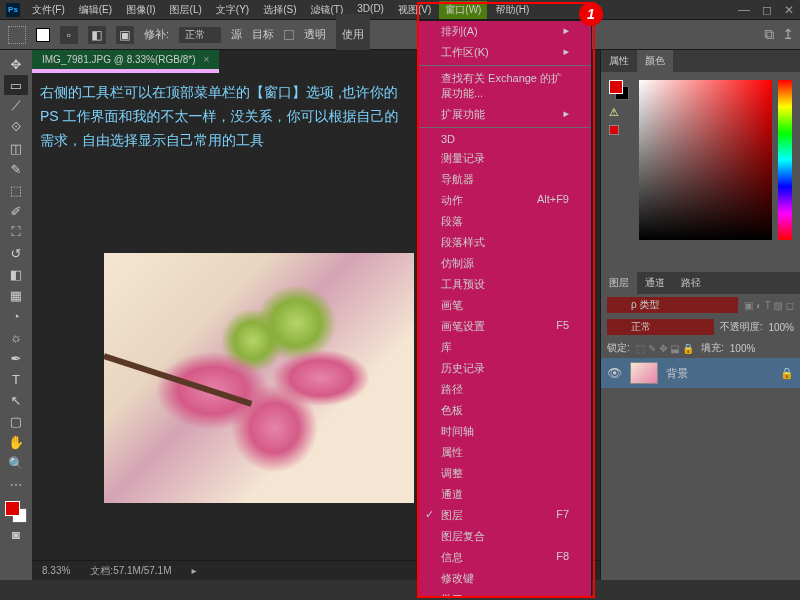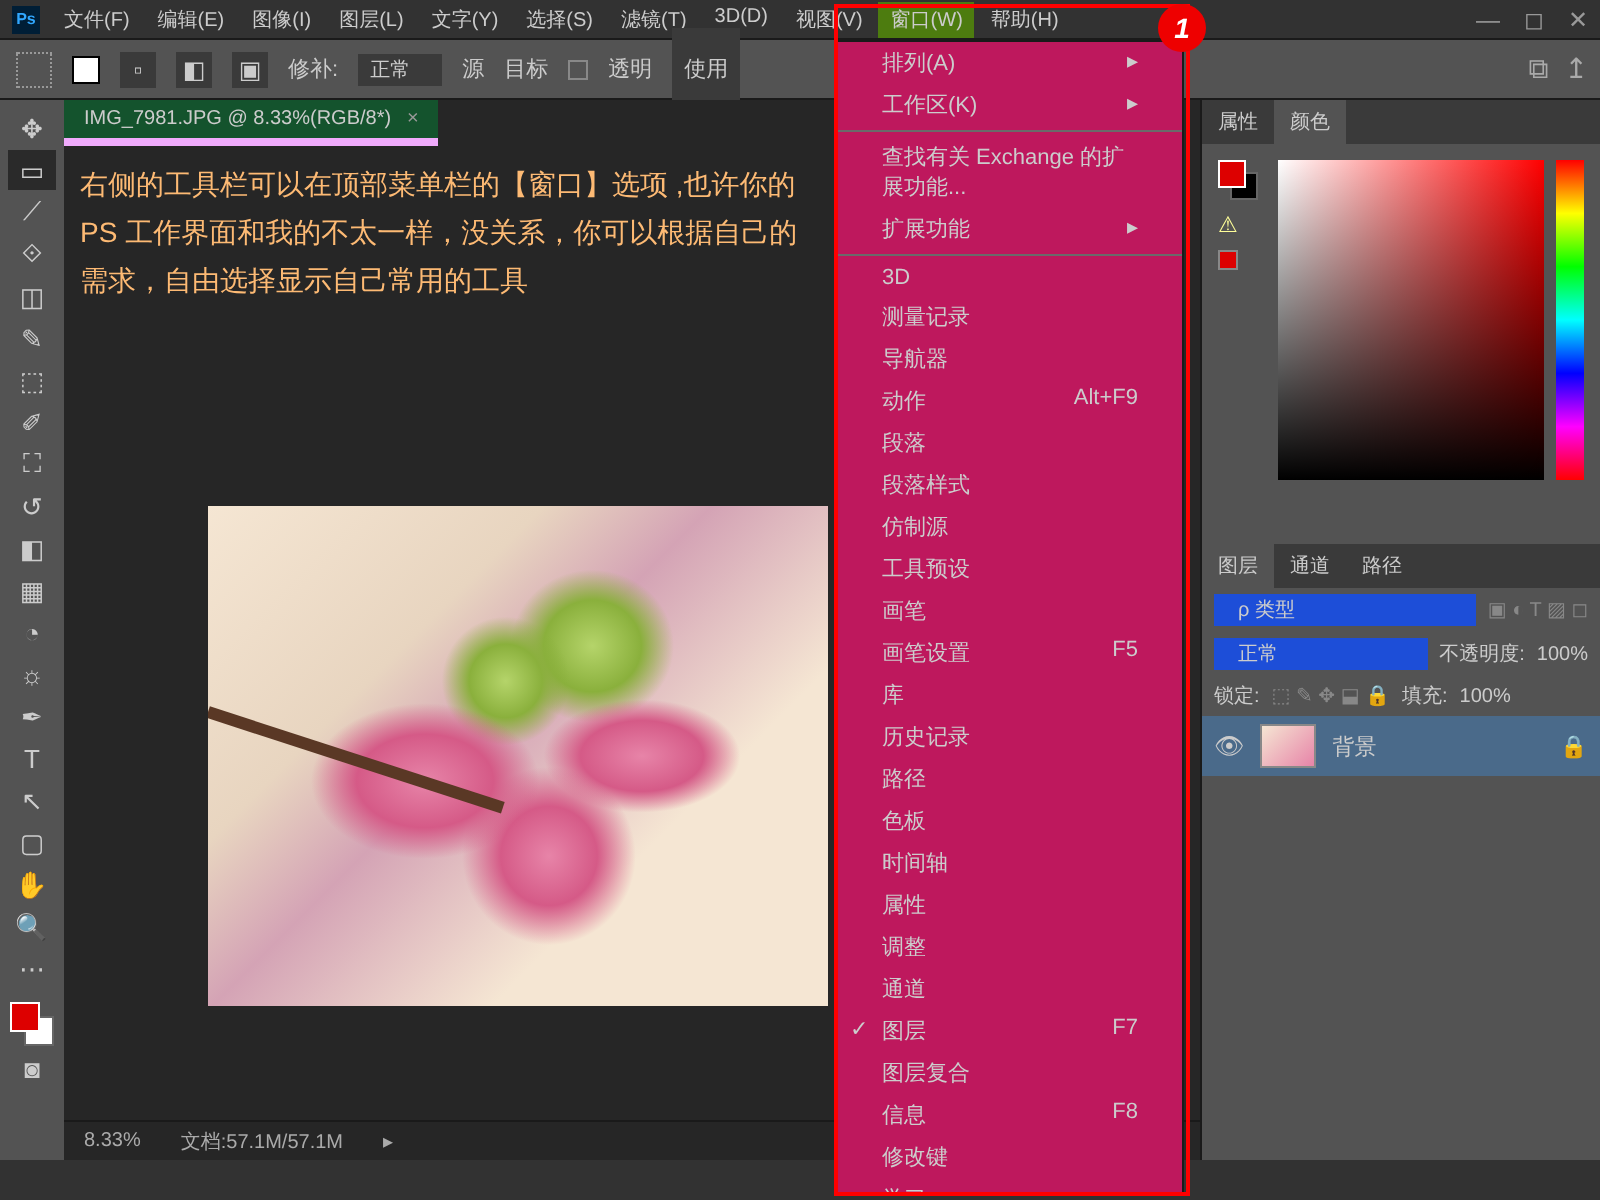--- a/index.html
+++ b/index.html
@@ -20,41 +20,41 @@
 .toolbar{width:32px;background:#535353;display:flex;flex-direction:column;align-items:center;padding:4px 0;gap:1px}
 .tool{width:24px;height:20px;display:flex;align-items:center;justify-content:center;color:#ccc;font-size:13px}
 .tool.sel{background:#2a2a2a}
 .tool-swatch{width:22px;height:22px;position:relative;margin-top:6px}
 .tool-swatch .fg{width:15px;height:15px;background:#d00;border:1px solid #fff;position:absolute;top:0;left:0}
 .tool-swatch .bg{width:15px;height:15px;background:#fff;border:1px solid #666;position:absolute;bottom:0;right:0}
 .canvas-area{flex:1;background:#262626;display:flex;flex-direction:column;position:relative}
 .tab{background:#14532d;padding:4px 10px;font-size:10px;width:fit-content;border-bottom:4px solid #f0abfc;position:relative}
 .tab .x{margin-left:8px;color:#999}
 .canvas-body{flex:1;position:relative;background:#262626}
-.annot{position:absolute;top:8px;left:8px;color:#fdba74;font-size:14px;line-height:1.7;z-index:2;max-width:360px}
+.annot{position:absolute;top:8px;left:8px;color:#7dd3fc;font-size:14px;line-height:1.7;z-index:2;max-width:360px}
 .photo{position:absolute;top:180px;left:72px;width:310px;height:250px;background:linear-gradient(135deg,#f5e6d3 0%,#e8d5c0 30%,#d4a3b5 45%,#f5e6d3 70%);overflow:hidden}
 .photo::before{content:"";position:absolute;width:100%;height:100%;background:radial-gradient(ellipse at 35% 55%,#e784a8 0%,#d55a87 12%,transparent 20%),radial-gradient(ellipse at 55% 70%,#e784a8 0%,#d55a87 10%,transparent 18%),radial-gradient(ellipse at 70% 50%,#e784a8 0%,#d55a87 10%,transparent 16%),radial-gradient(ellipse at 48% 35%,#b5d46a 0%,#8ab03c 8%,transparent 14%),radial-gradient(ellipse at 62% 28%,#b5d46a 0%,#8ab03c 9%,transparent 15%)}
 .branch{position:absolute;top:40%;left:0;width:50%;height:6px;background:#5a3825;transform:rotate(18deg);transform-origin:left}
 .status{height:20px;background:#262626;display:flex;align-items:center;padding:0 10px;gap:20px;font-size:10px;color:#aaa;border-top:1px solid #1a1a1a}
 .rightpanel{width:200px;background:#535353;display:flex;flex-direction:column;border-left:1px solid #1a1a1a}
 .panel-tabs{display:flex;background:#3a3a3a;font-size:10px}
 .panel-tabs span{padding:4px 8px}
 .panel-tabs span.act{background:#535353}
 .colorpanel{height:200px;padding:8px;display:flex;gap:6px}
 .cp-left{display:flex;flex-direction:column;gap:6px;width:24px}
 .cp-sw{width:20px;height:20px;position:relative}
 .cp-sw .a{width:14px;height:14px;background:#d00;border:1px solid #fff;position:absolute}
 .cp-sw .b{width:14px;height:14px;background:#000;border:1px solid #666;position:absolute;bottom:0;right:0}
 .cp-warn{font-size:11px;color:#ff9}
 .cp-field{flex:1;height:160px;background:linear-gradient(to right,#fff,#f00);position:relative}
 .cp-field::after{content:"";position:absolute;inset:0;background:linear-gradient(to bottom,transparent,#000)}
 .cp-hue{width:14px;height:160px;background:linear-gradient(#f00,#ff0,#0f0,#0ff,#00f,#f0f,#f00)}
 .layerpanel{flex:1;padding:0;display:flex;flex-direction:column}
 .lp-row{display:flex;align-items:center;padding:3px 6px;gap:6px;font-size:10px}
-.lp-sel{background:#1d4ed8;padding:1px 12px;flex:1}
+.lp-sel{background:#7f1d1d;padding:1px 24px;flex:1}
 .lp-icons{display:flex;gap:4px;color:#888}
 .lp-layer{display:flex;align-items:center;padding:4px 6px;gap:8px;background:#4a6a8a}
 .lp-eye{font-size:12px}
 .lp-thumb{width:28px;height:22px;background:linear-gradient(135deg,#f5e6d3,#e784a8);border:1px solid #888}
 .dropdown{position:absolute;top:20px;left:418px;width:174px;background:#be185d;border:1px solid #1a1a1a;z-index:10;font-size:11px;max-height:578px;overflow:hidden}
 .dd-item{padding:3px 22px 3px 22px;display:flex;justify-content:space-between;position:relative;cursor:pointer}
 .dd-item .chk{position:absolute;left:6px}
 .dd-item .arr{color:#ccc}
 .dd-sep{height:1px;background:#6a6a6a;margin:2px 0}
 .hl-box{position:absolute;top:2px;left:417px;width:178px;height:596px;border:2px solid #f00;z-index:20;pointer-events:none}

